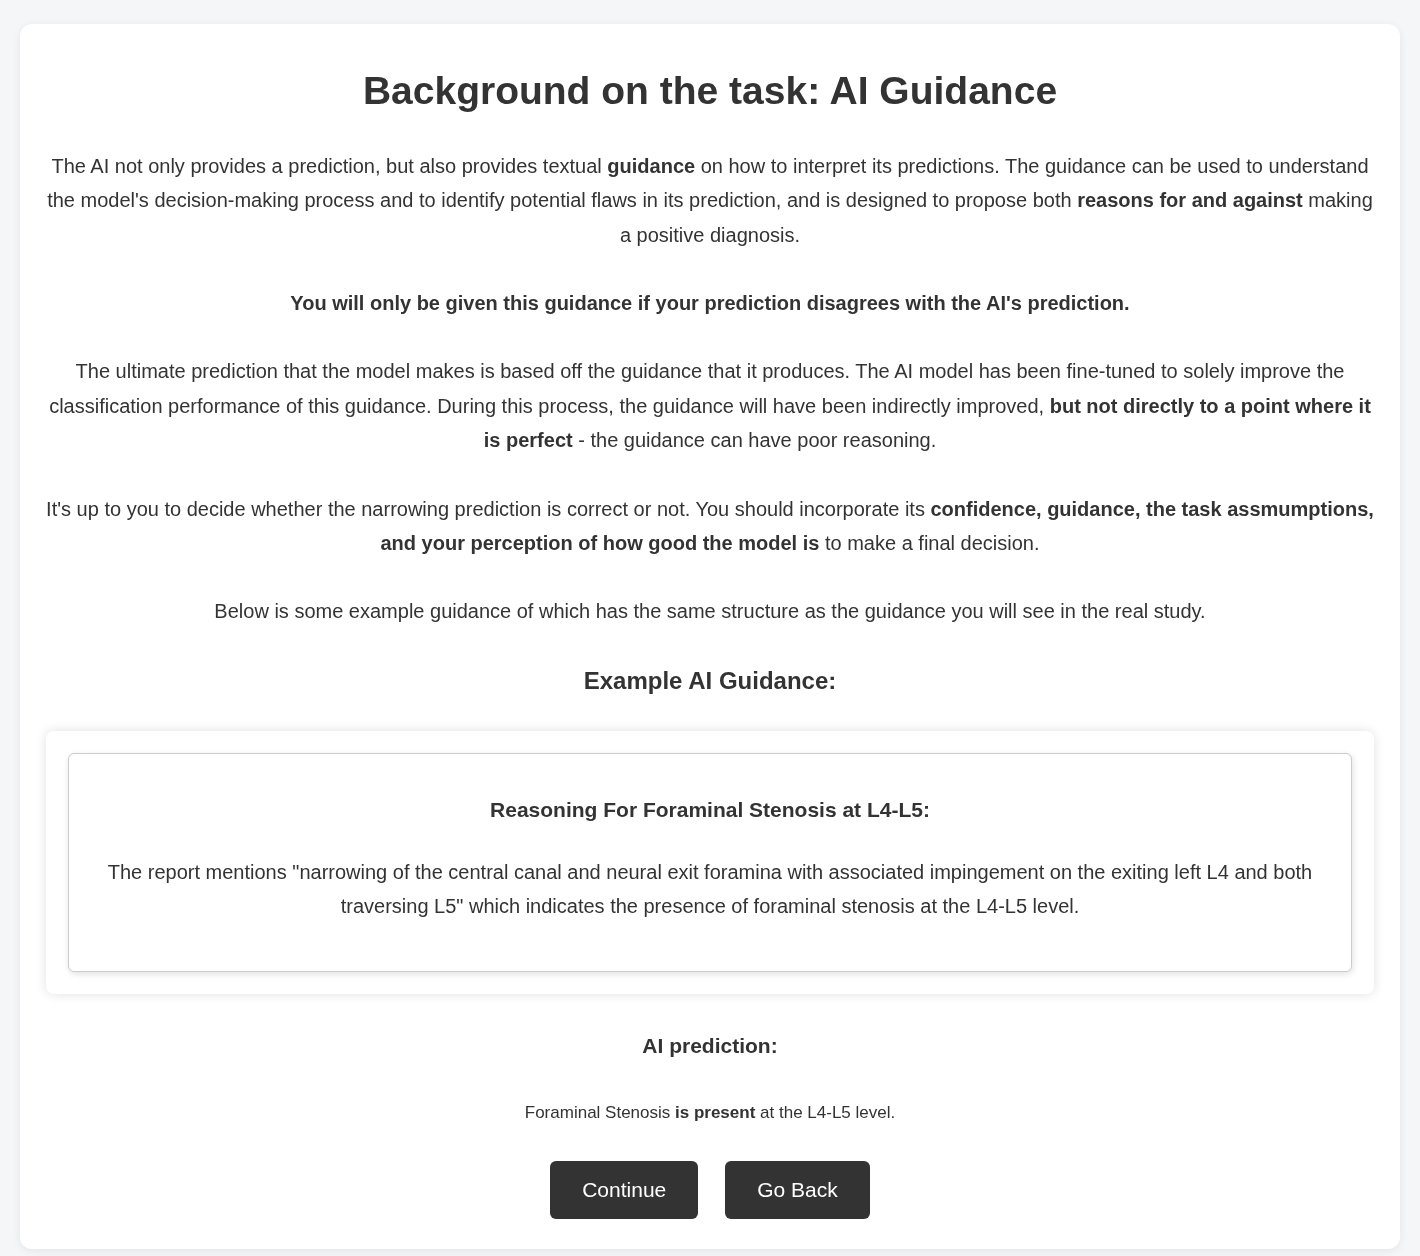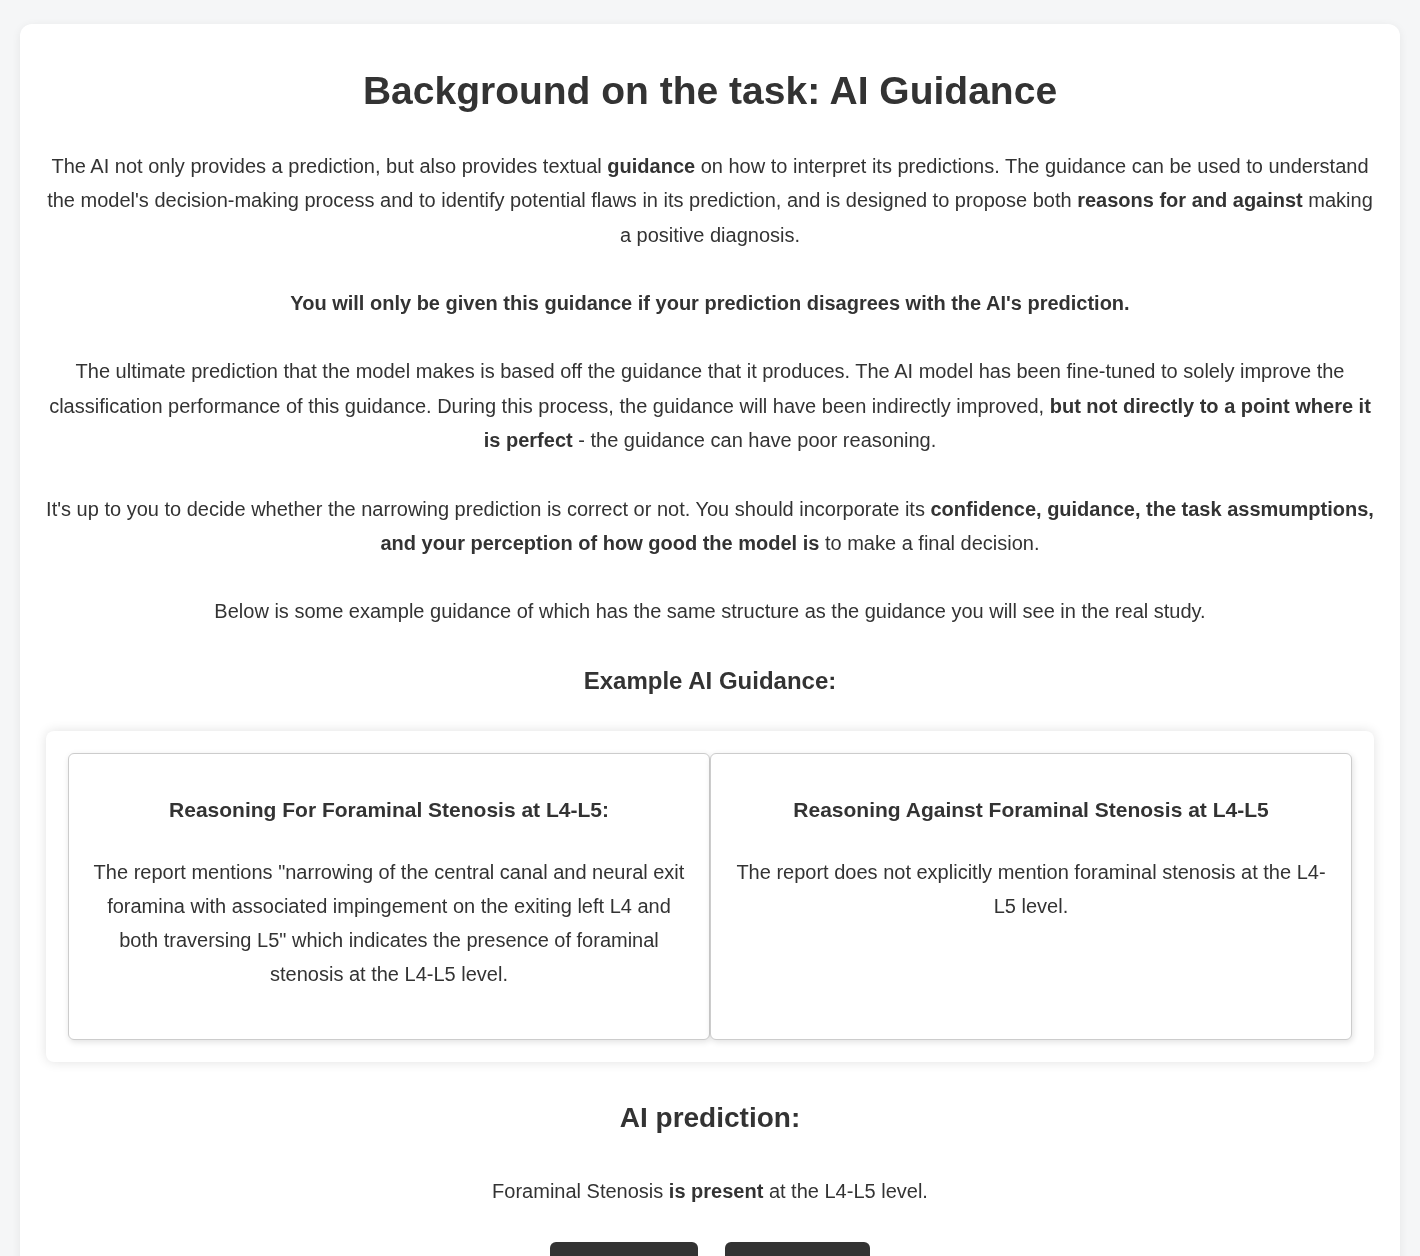--- a/index.html
+++ b/index.html
@@ -67,27 +67,27 @@
     margin: 18px 0 0;
     color: #333333;
   }
   .reason-body {
     font-size: 20px;
     line-height: 1.7;
     margin: 33px 0 0;
     color: #333333;
   }
   .prediction-heading {
-    font-size: 28px;
+    font-size: 21px;
     font-weight: bold;
     margin: 40px 0 0;
     color: #333333;
   }
   .prediction-text {
-    font-size: 20px;
+    font-size: 17px;
     line-height: 1.6;
     margin: 41px 0 12px;
   }
   .prediction-text strong { font-weight: bold; }
   .button-row {
     margin-top: 35px;
     display: flex;
     justify-content: center;
     gap: 27px;
   }
@@ -117,24 +117,20 @@
     <p class="para"><span>It's up to you to decide whether the narrowing prediction is correct or not. You should incorporate its </span><strong>confidence, guidance, the task assmumptions, and your perception of how good the model is</strong><span> to make a final decision.</span></p>
     <p class="para"><span>Below is some example guidance of which has the same structure as the guidance you will see in the real study.</span></p>
 
     <h3 class="section-heading">Example AI Guidance:</h3>
 
     <div class="guidance-container">
       <div class="reason-box">
         <h4 class="reason-heading">Reasoning For Foraminal Stenosis at L4-L5:</h4>
         <p class="reason-body">The report mentions "narrowing of the central canal and neural exit foramina with associated impingement on the exiting left L4 and both traversing L5" which indicates the presence of foraminal stenosis at the L4-L5 level.</p>
       </div>
-      <div class="reason-box">
-        <h4 class="reason-heading">Reasoning Against Foraminal Stenosis at L4-L5</h4>
-        <p class="reason-body">The report does not explicitly mention foraminal stenosis at the L4-L5 level.</p>
-      </div>
     </div>
 
     <h3 class="prediction-heading">AI prediction:</h3>
 
     <p class="prediction-text"><span>Foraminal Stenosis </span><strong>is present</strong><span> at the L4-L5 level.</span></p>
 
     <div class="button-row">
       <button class="action-button">Continue</button>
       <button class="action-button">Go Back</button>
     </div>

